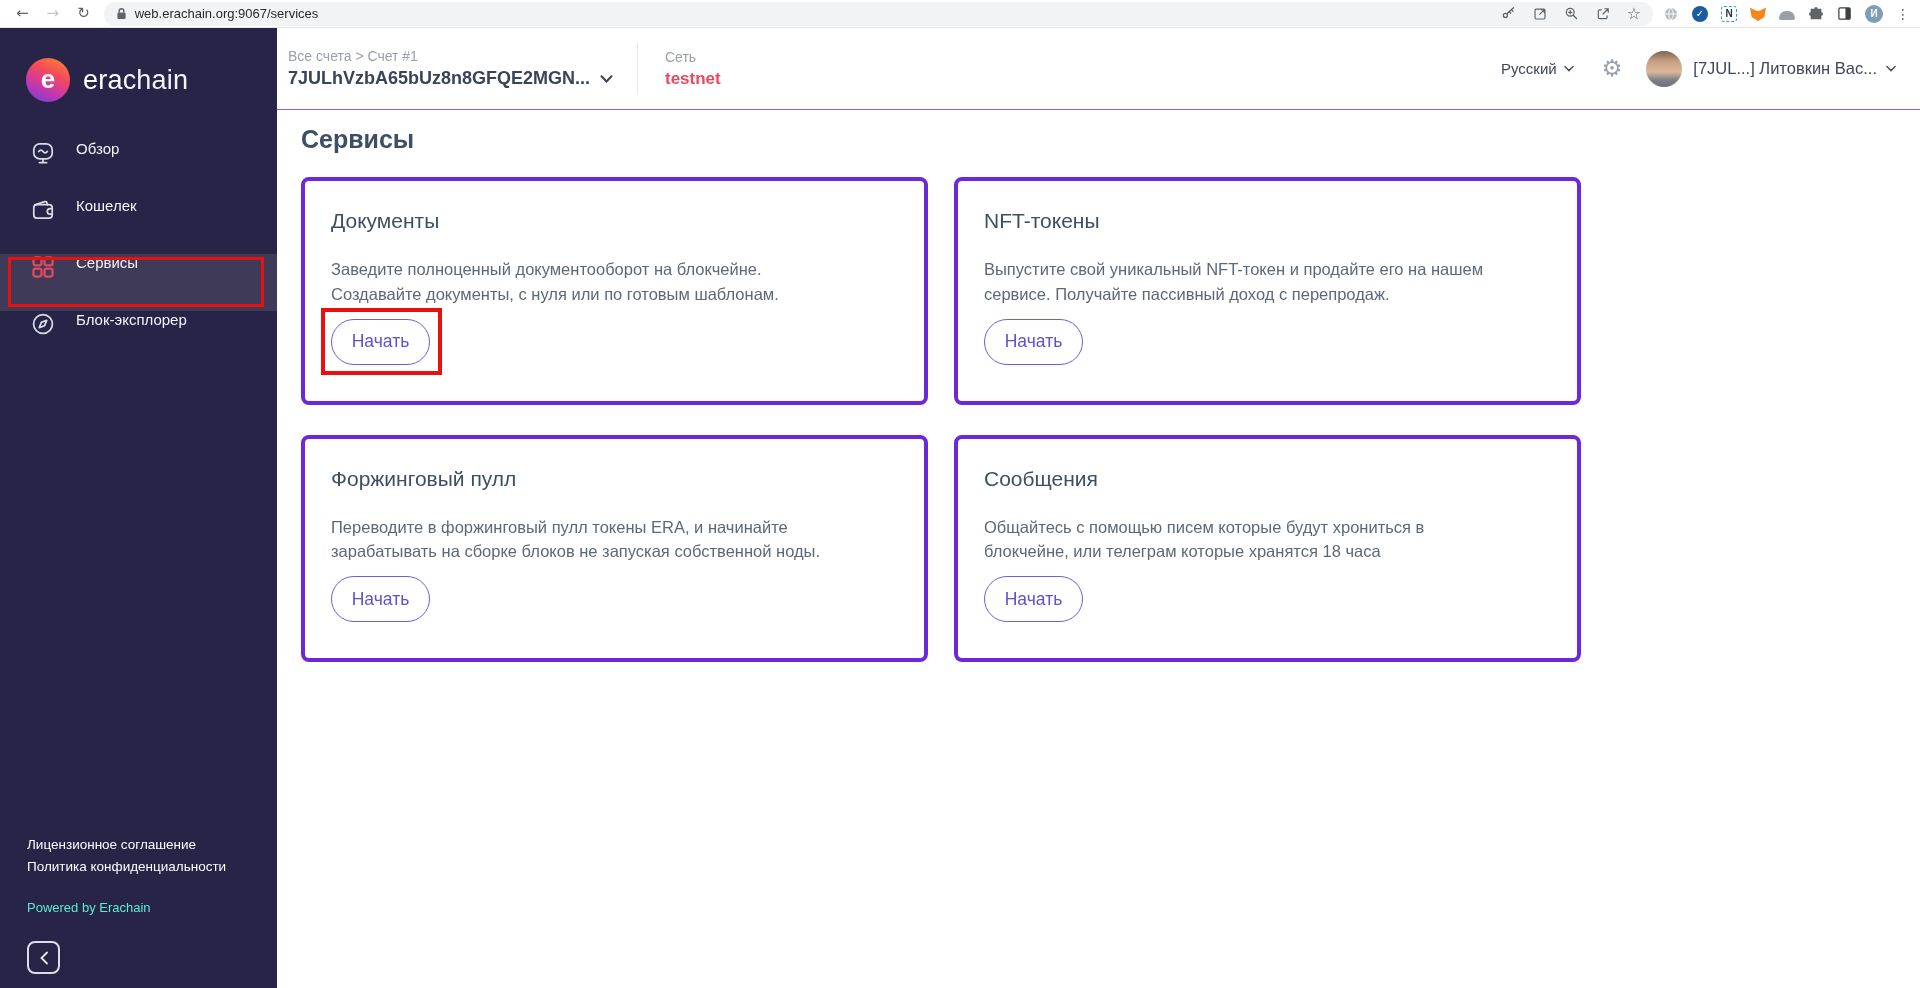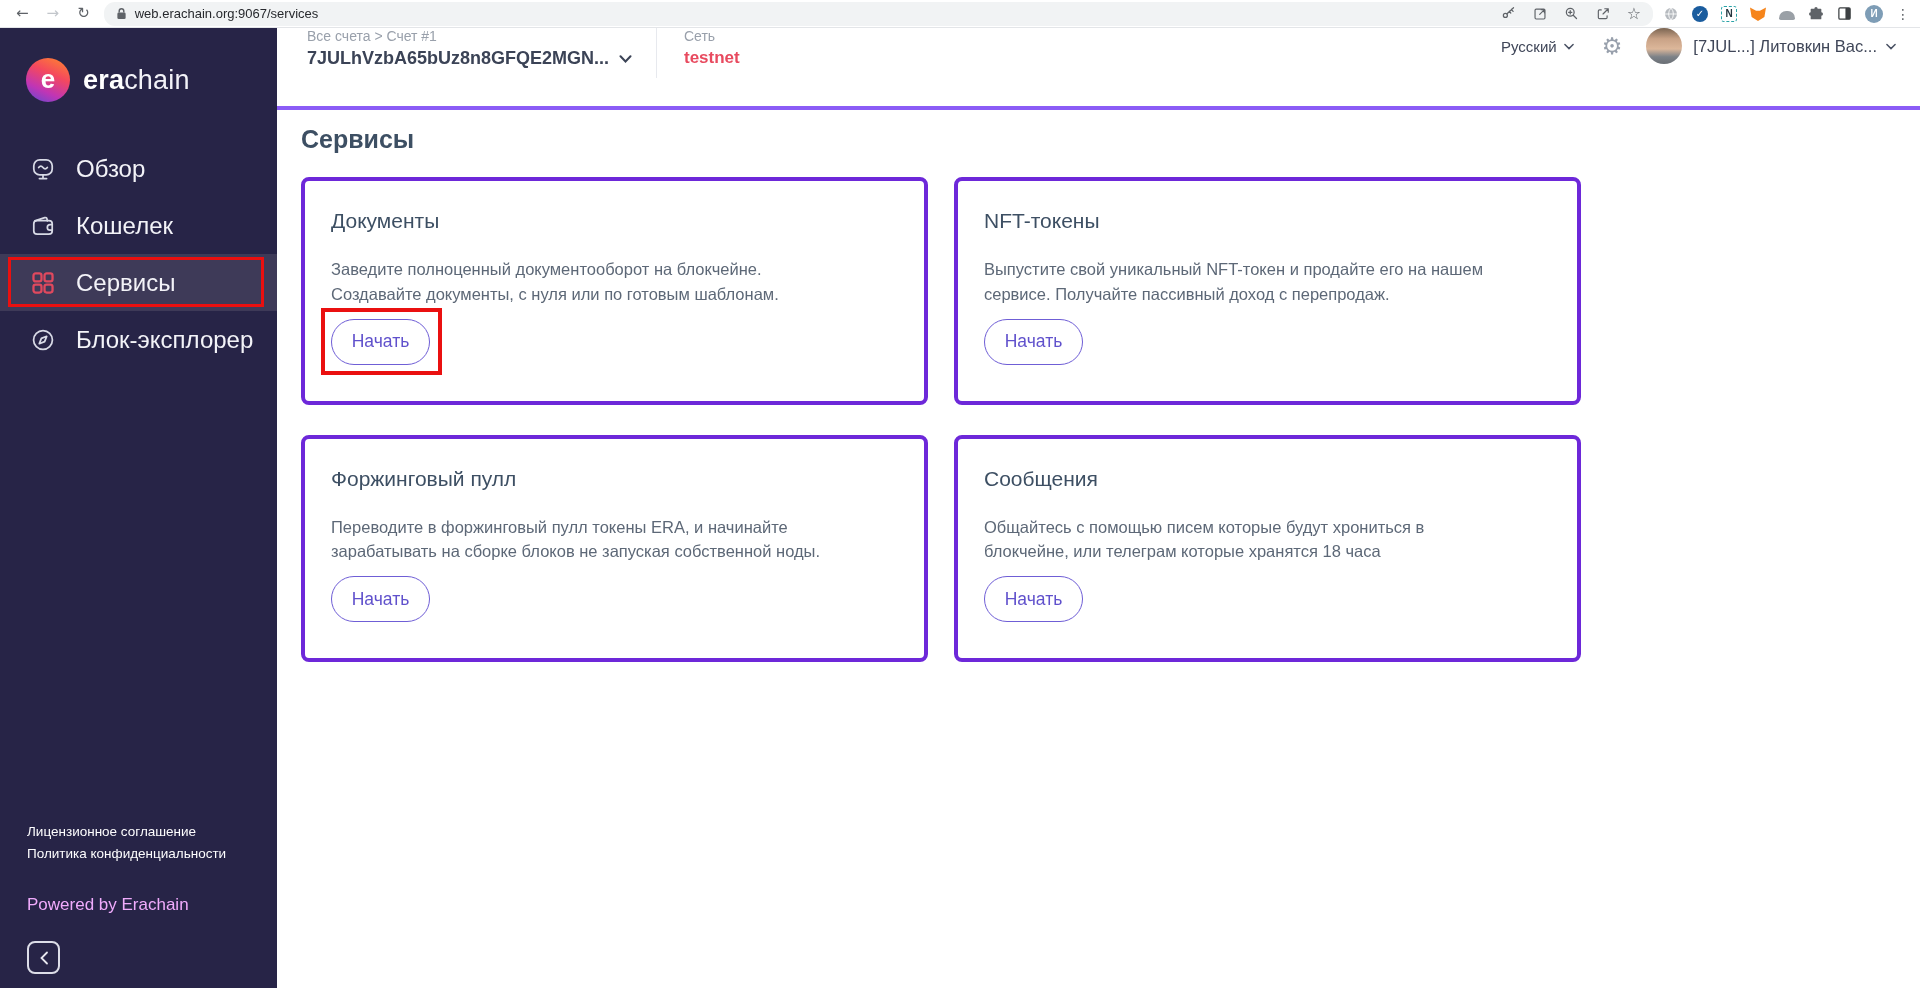--- a/index.html
+++ b/index.html
@@ -30,38 +30,38 @@
   .dots-glyph { font-family:"DejaVu Sans",sans-serif; font-size:14px; color:#5f6368; line-height:1; }
 
   
   .sidebar { position:absolute; left:0; top:28px; width:277px; height:960px; background:#272447; color:#fff; }
   .logo-row { display:flex; align-items:center; gap:13px; padding:30px 0 0 26px; cursor:pointer; }
   .logo-mark { width:44px; height:44px; border-radius:50%; flex:0 0 44px;
     background:linear-gradient(205deg,#ff8a2a 0%,#f4485e 38%,#c035b5 70%,#5b4bd4 100%);
     display:flex; align-items:center; justify-content:center; }
   .logo-mark span { color:#fff; font-size:26px; font-weight:bold; line-height:1; transform:translateY(-1px); }
   .logo-text { font-size:27px; letter-spacing:.2px; color:#fff; }
-  .logo-text b { font-weight:700; }
+  .logo-text b { font-weight:400; }
   .logo-text i { font-style:normal; font-weight:300; color:#f2f2f8; }
   .nav { margin-top:38px; }
-  .nav-item { position:relative; display:flex; align-items:center; gap:20px; height:57px; padding-left:30px;
-    font-size:24px; color:#f3f3f8; cursor:pointer; }
+  .nav-item { position:relative; display:flex; gap:20px; height:57px; padding-left:30px;
+    font-size:15px; color:#f3f3f8; cursor:pointer; }
   .nav-item.active { background:#3e3a58; }
   .nav-annotation { position:absolute; top:3px; left:8px; right:13px; bottom:4px; border:3px solid #ea1010;
     pointer-events:none; }
   .nav-icon { width:26px; height:26px; flex:0 0 26px; }
   .sidebar-footer { position:absolute; left:27px; bottom:14px; }
   .foot-link { font-size:13.5px; line-height:22px; color:#fdfdfe; cursor:pointer; }
-  .powered { font-size:17px; color:#f0abfc; margin-top:30px; }
+  .powered { font-size:13px; color:#5eead4; margin-top:22px; }
   .collapse-btn { margin-top:26px; width:33px; height:33px; border:2px solid #dcdde8; border-radius:8px;
     background:transparent; display:flex; align-items:center; justify-content:center; cursor:pointer; }
 
   
   .header { position:absolute; left:277px; top:28px; right:0; height:82px; background:#fff;
-    border-bottom:4px solid #8b5cf6; display:flex; align-items:flex-start; padding-left:30px; }
+    border-bottom:1px solid #8b5cf6; display:flex; align-items:center; padding-left:11px; }
   .account-block { width:349px; cursor:pointer; }
   .breadcrumb { font-size:14px; color:#99a0ab; }
   .address-row { display:flex; align-items:center; gap:10px; margin-top:4px; }
   .address { font-size:18px; font-weight:700; color:#3b4356; }
   .hdr-divider { width:1px; height:50px; background:#e7e9ee; margin-right:27px; }
   .network-label { font-size:14px; color:#99a0ab; }
   .network-value { font-size:17px; font-weight:700; color:#e84a5f; margin-top:4px; }
   .header-right { margin-left:auto; display:flex; align-items:center; padding-right:24px; }
   .lang { display:flex; align-items:center; gap:7px; font-size:15px; color:#3f4658; cursor:pointer; margin-right:28px; }
   .gear { font-family:"DejaVu Sans",sans-serif; font-size:23px; color:#98a0ac; cursor:pointer; margin-right:24px; line-height:1; }

